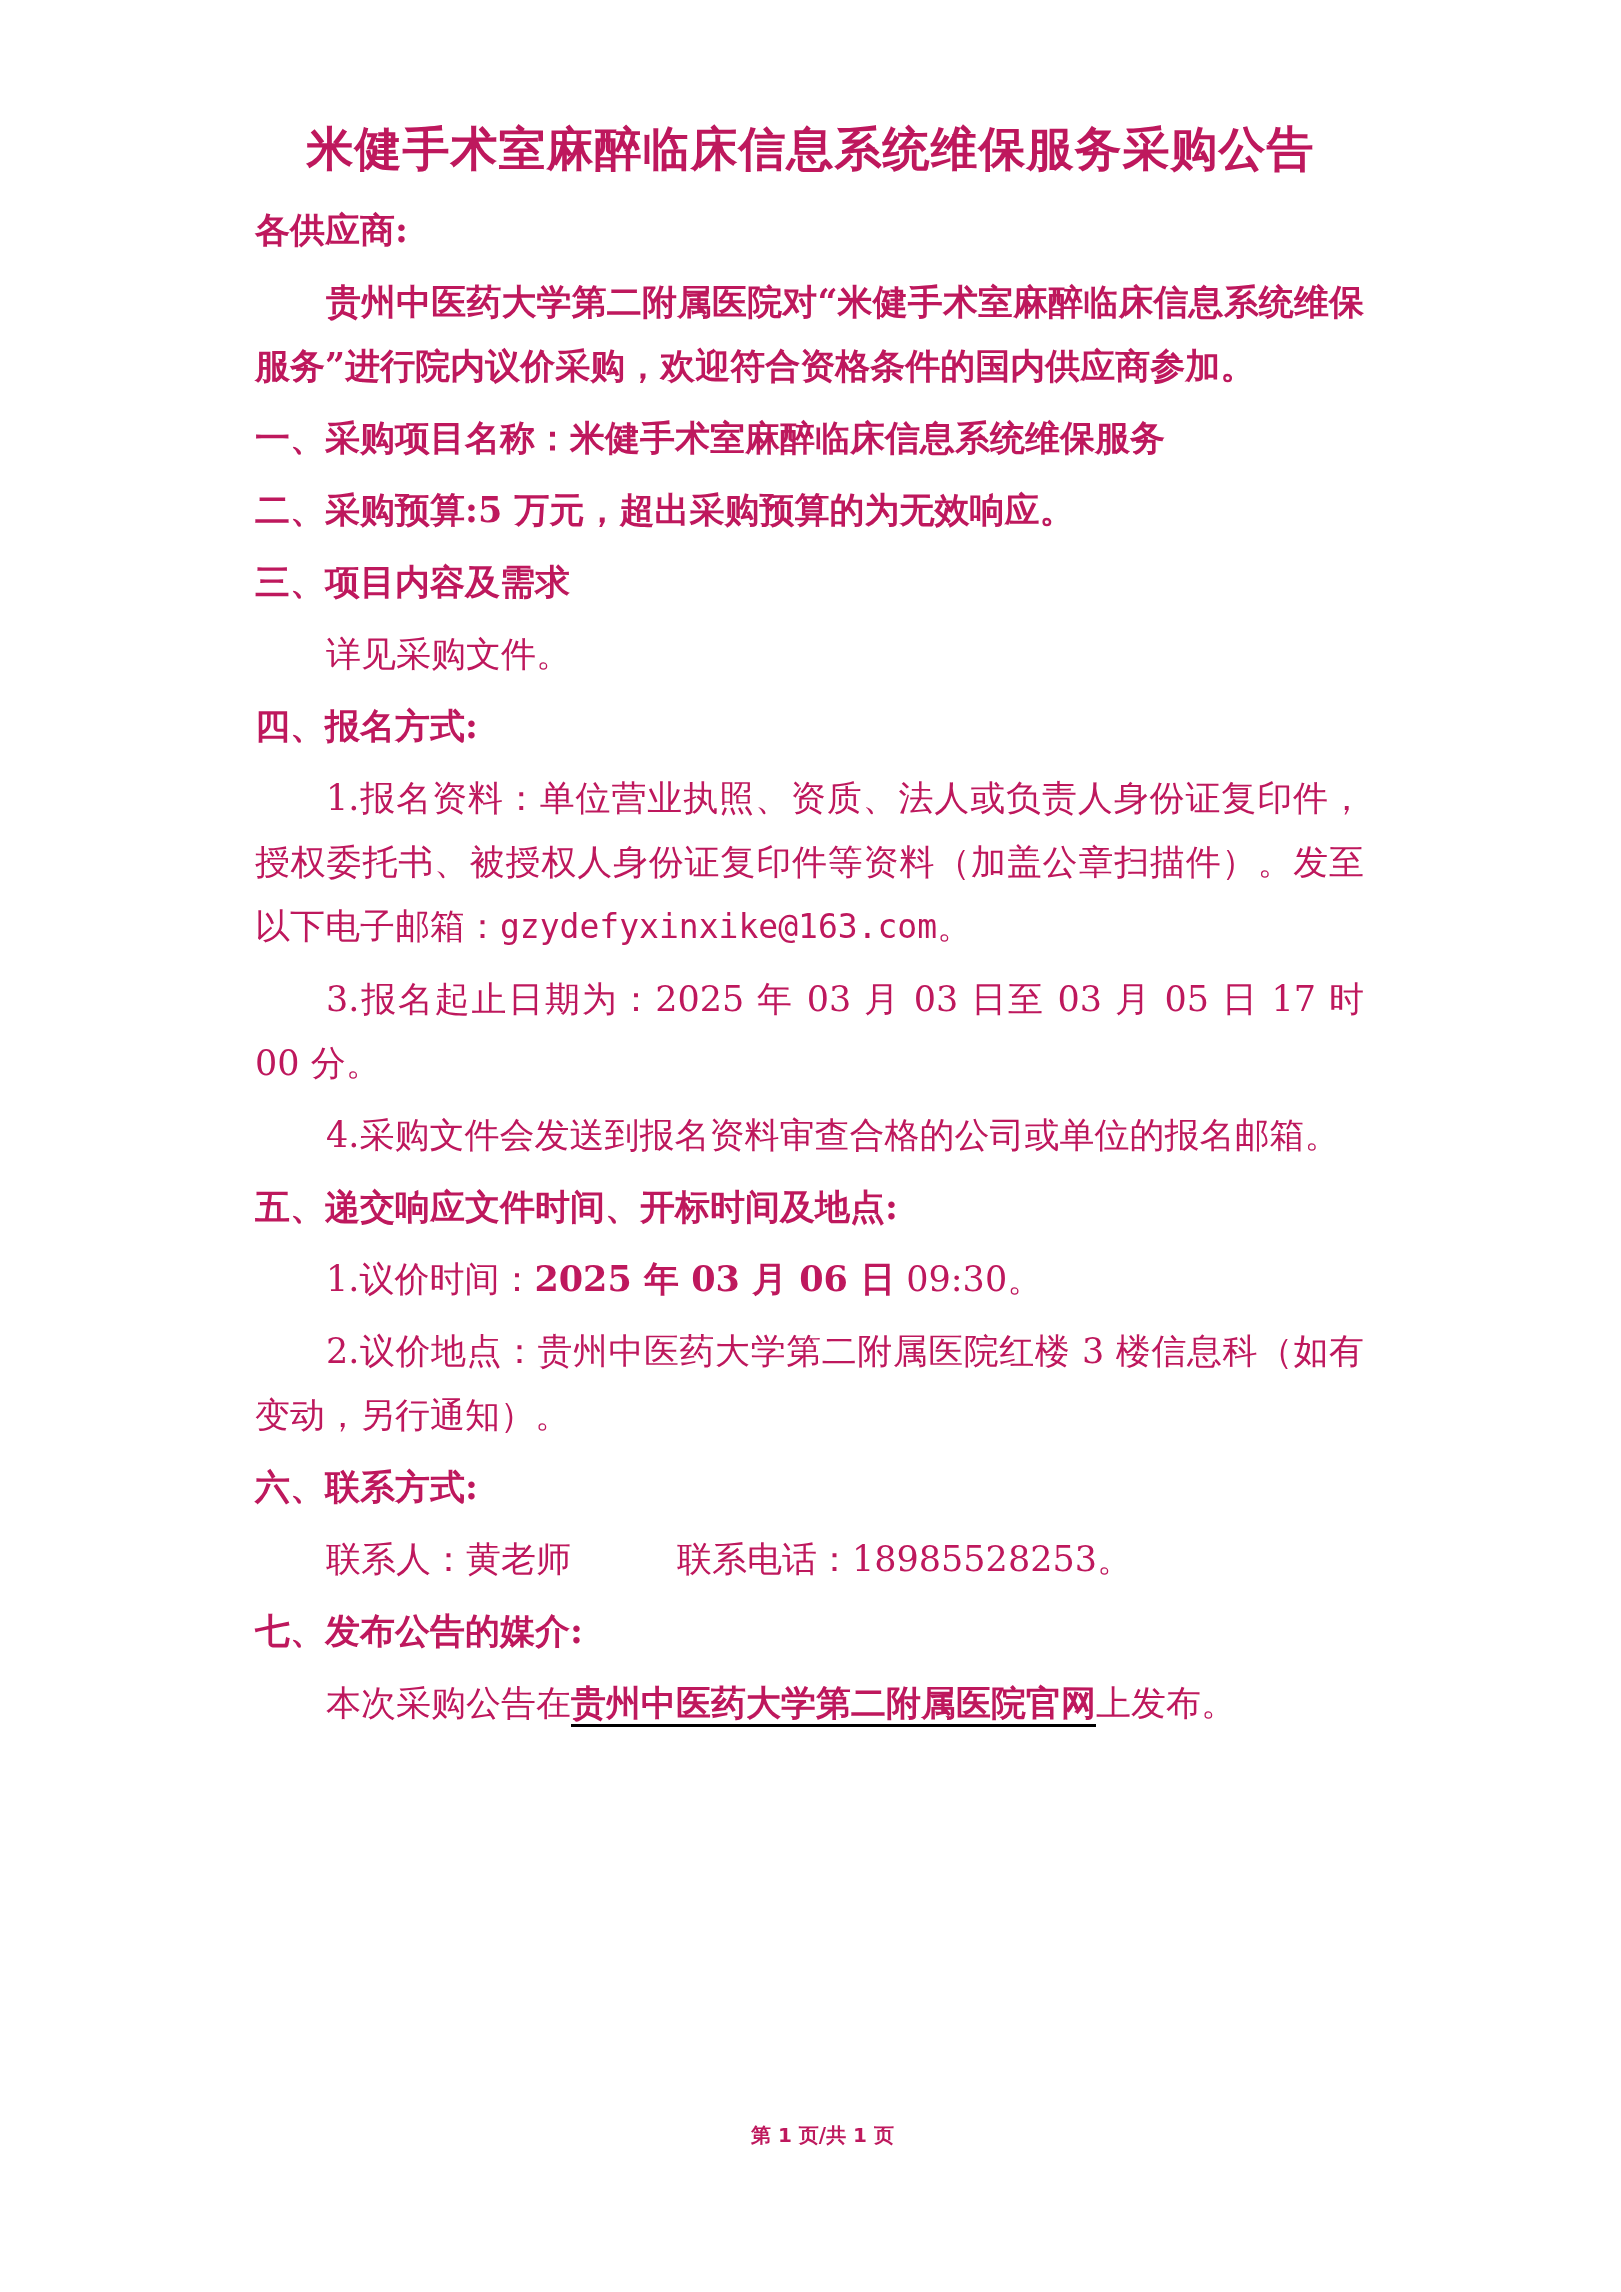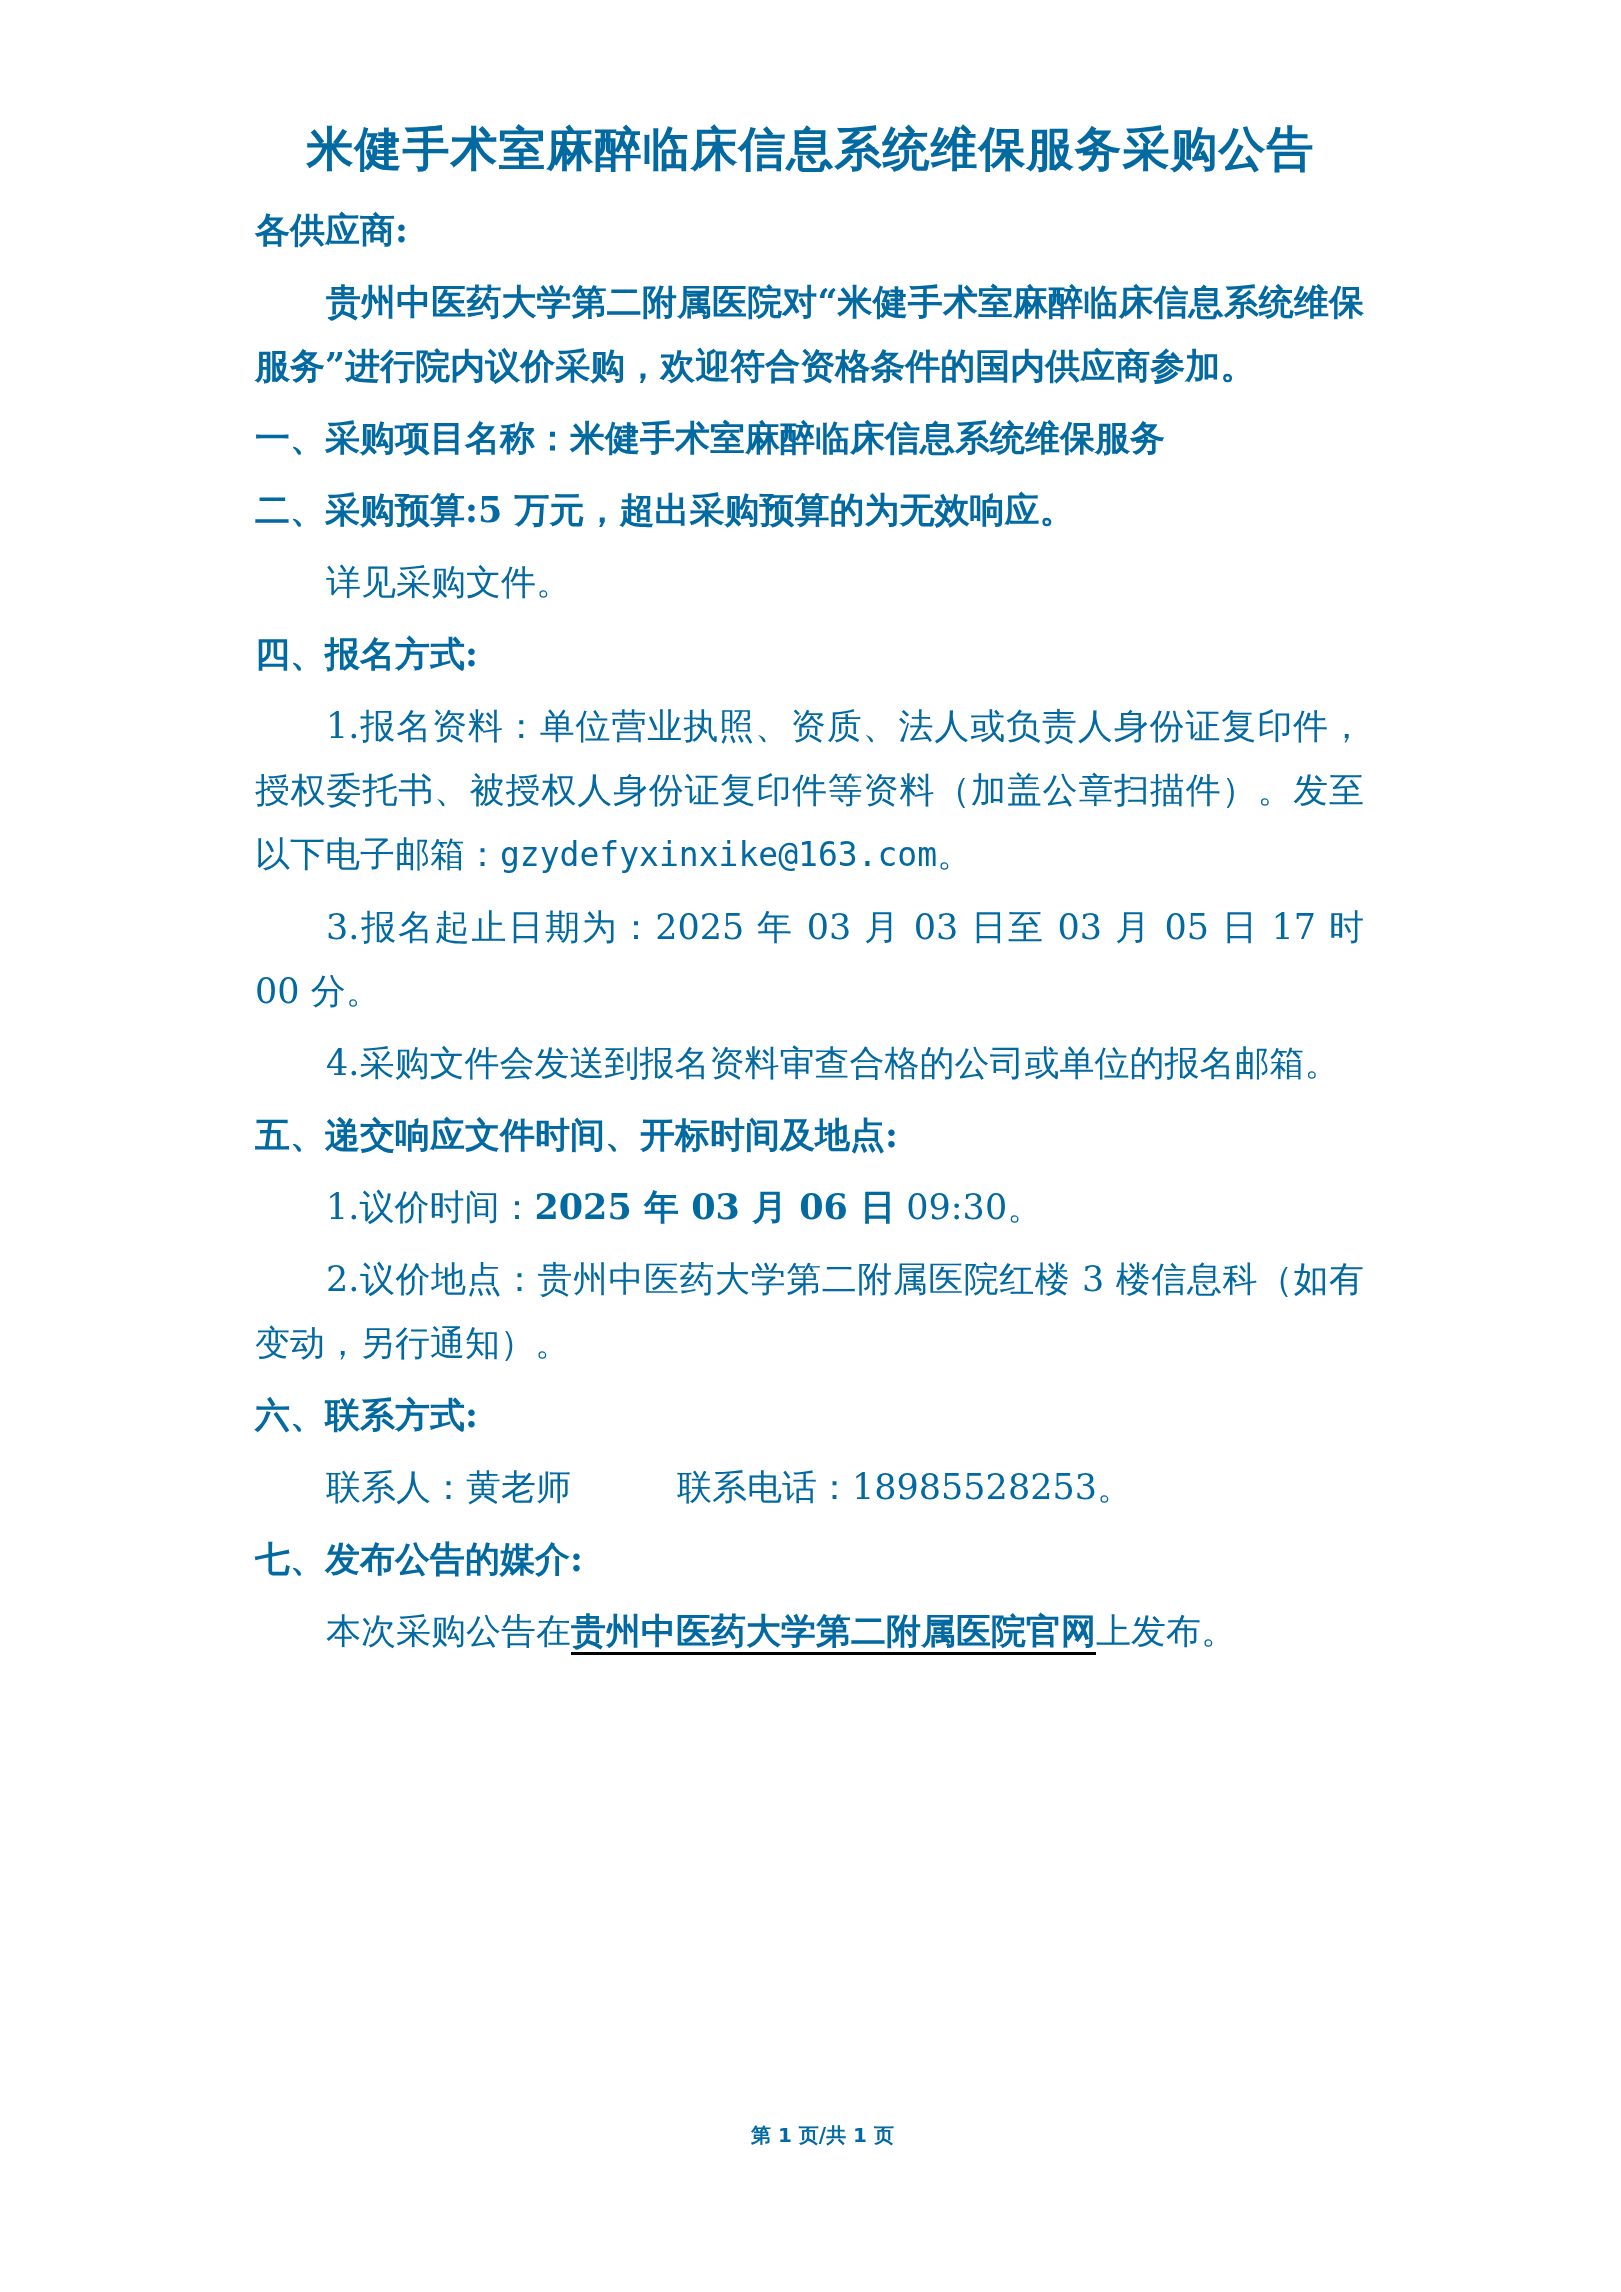--- a/index.html
+++ b/index.html
@@ -5,21 +5,21 @@
   html, body {
     margin: 0;
     padding: 0;
     background: #ffffff;
   }
   .page {
     position: relative;
     width: 1621px;
     height: 2293px;
     background: #ffffff;
-    color: #0369a1;
+    color: #be185d;
     font-family: "DejaVu Serif", "Liberation Serif", serif;
     overflow: hidden;
   }
   .doc-title {
     position: absolute;
     top: 110px;
     left: 0;
     width: 100%;
     text-align: center;
     font-size: 47px;
@@ -81,20 +81,21 @@
   <div class="content">
 
     <p class="bold">各供应商:</p>
 
     <p class="bold indent">贵州中医药大学第二附属医院对“米健手术室麻醉临床信息系统维保服务”进行院内议价采购，欢迎符合资格条件的国内供应商参加。</p>
 
     <p class="bold">一、采购项目名称：米健手术室麻醉临床信息系统维保服务</p>
 
     <p class="bold">二、采购预算:5 万元，超出采购预算的为无效响应。</p>
 
+    <p class="bold">三、项目内容及需求</p>
 
     <p class="indent">详见采购文件。</p>
 
     <p class="bold">四、报名方式:</p>
 
     <p class="indent"><span>1.报名资料：单位营业执照、资质、法人或负责人身份证复印件，授权委托书、被授权人身份证复印件等资料（加盖公章扫描件）。发至以下电子邮箱：</span><span class="email">gzydefyxinxike@163.com</span><span>。</span></p>
 
 
     <p class="indent">3.报名起止日期为：2025 年 03 月 03 日至 03 月 05 日 17 时 00 分。</p>
 

